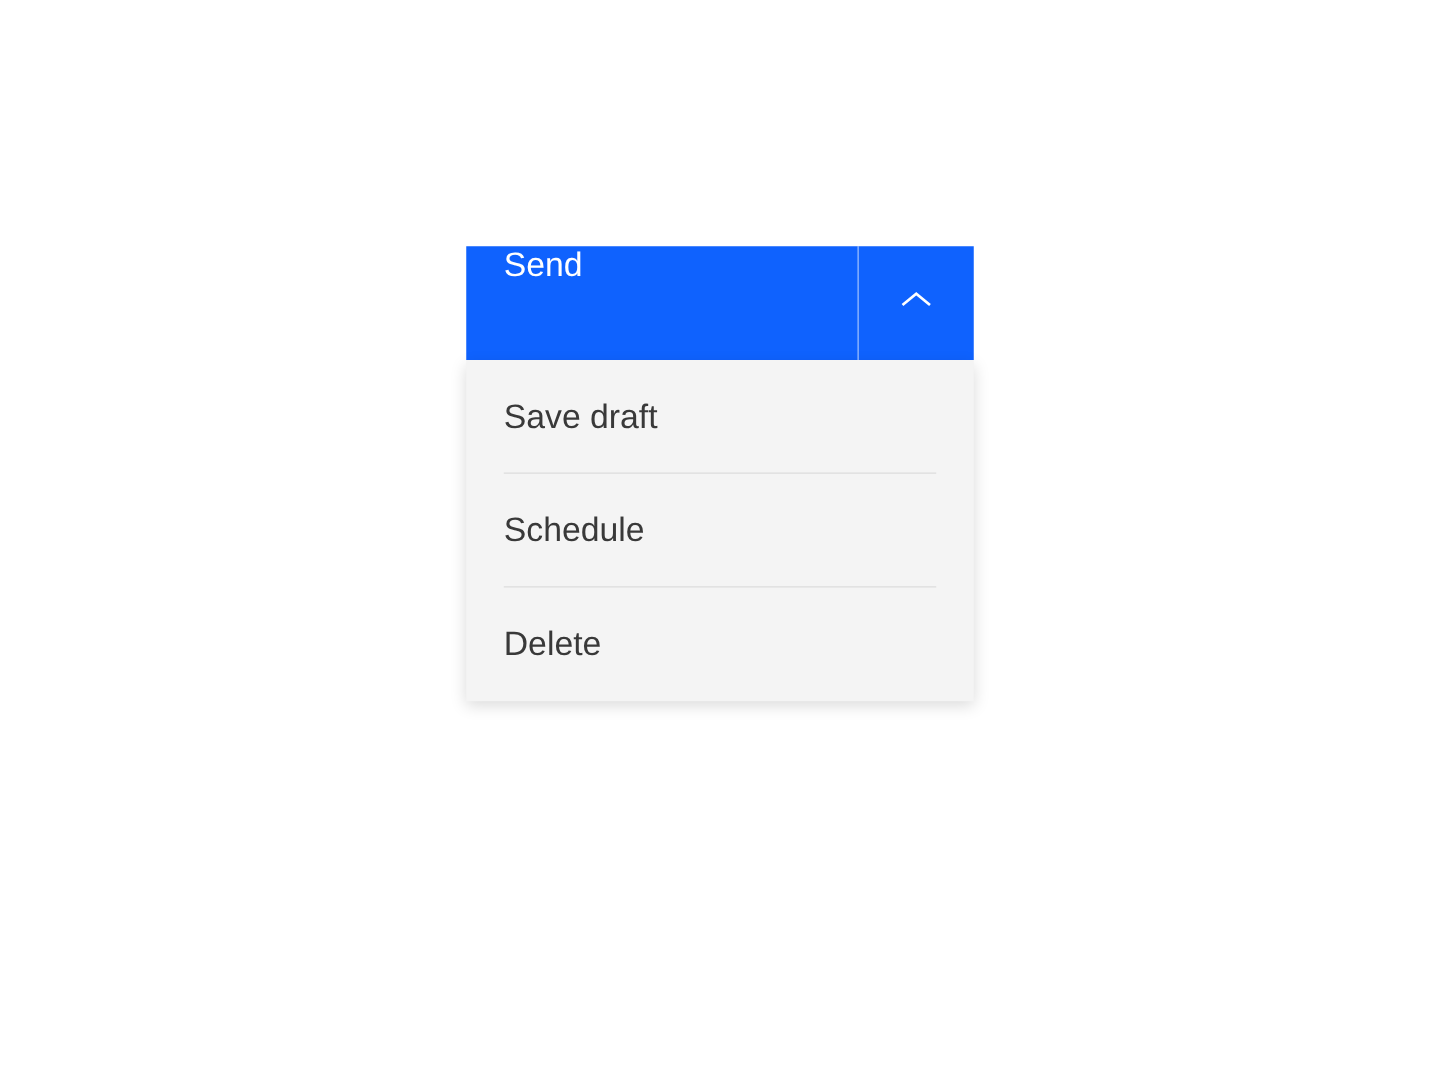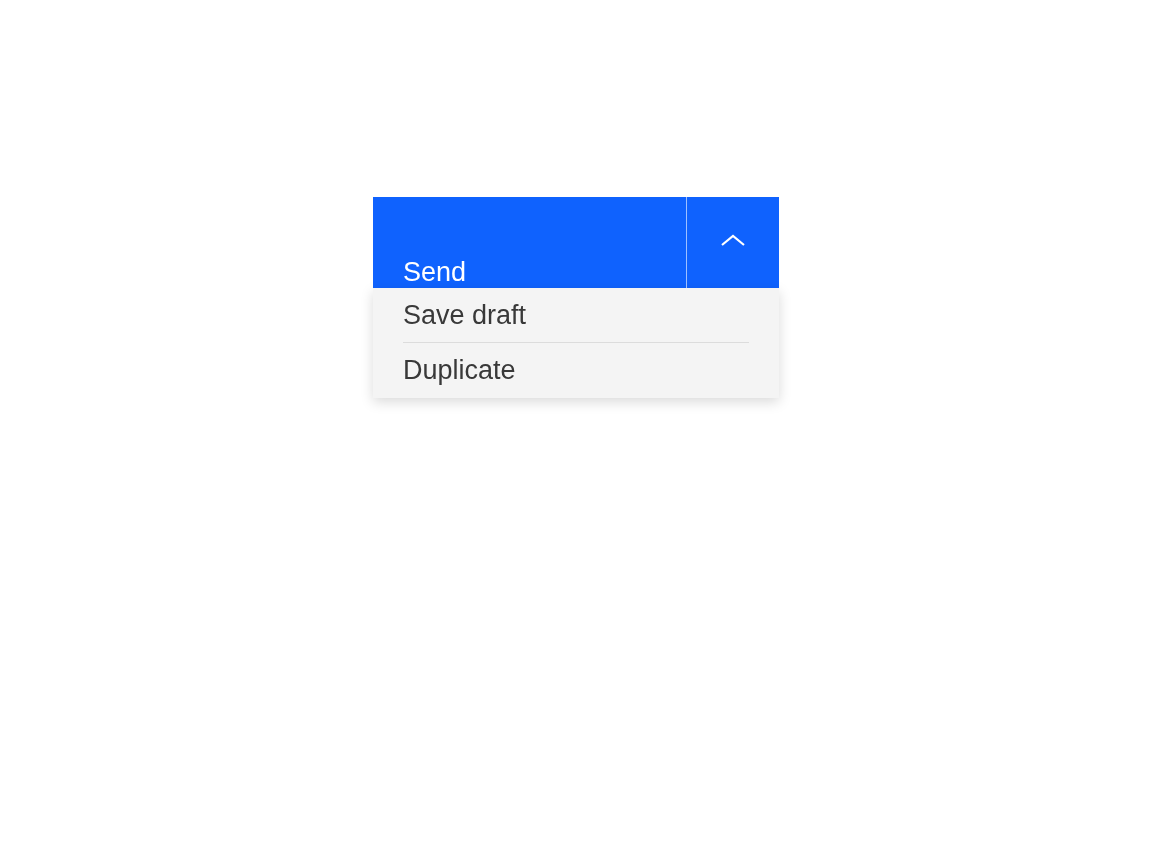--- a/index.html
+++ b/index.html
@@ -22,21 +22,21 @@
     }
     .split-button {
       display: flex;
       width: 100%;
       height: 91px;
       background: #0f62fe;
     }
     .primary-action {
       flex: 1;
       display: flex;
-      align-items: flex-end;
+      align-items: flex-start;
       padding-left: 30px;
       color: #ffffff;
       font-size: 27px;
       font-weight: 400;
       cursor: pointer;
       border-right: 1px solid rgba(255,255,255,0.6);
     }
     .toggle-action {
       width: 92px;
       display: flex;
@@ -47,21 +47,21 @@
     .toggle-action svg {
       width: 28px;
       height: 16px;
     }
     .dropdown-menu {
       width: 100%;
       background: #f4f4f4;
       box-shadow: 0 4px 12px rgba(0,0,0,0.15);
     }
     .menu-item {
-      padding: 12px 30px;
+      padding: 30px 30px;
       color: #393939;
       font-size: 27px;
       font-weight: 400;
       cursor: pointer;
       position: relative;
     }
     .menu-item:not(:last-child)::after {
       content: "";
       position: absolute;
       left: 30px;
@@ -85,16 +85,19 @@
           <polyline points="3,12 14,3 25,12"></polyline>
         </svg>
       </span>
     </div>
   </div>
   <div class="dropdown-menu">
     <div class="menu-item">
       <span>Save draft</span>
     </div>
     <div class="menu-item">
-      <span>Duplicate</span>
+      <span>Schedule</span>
+    </div>
+    <div class="menu-item">
+      <span>Delete</span>
     </div>
   </div>
 </div>
 
 </body></html>

